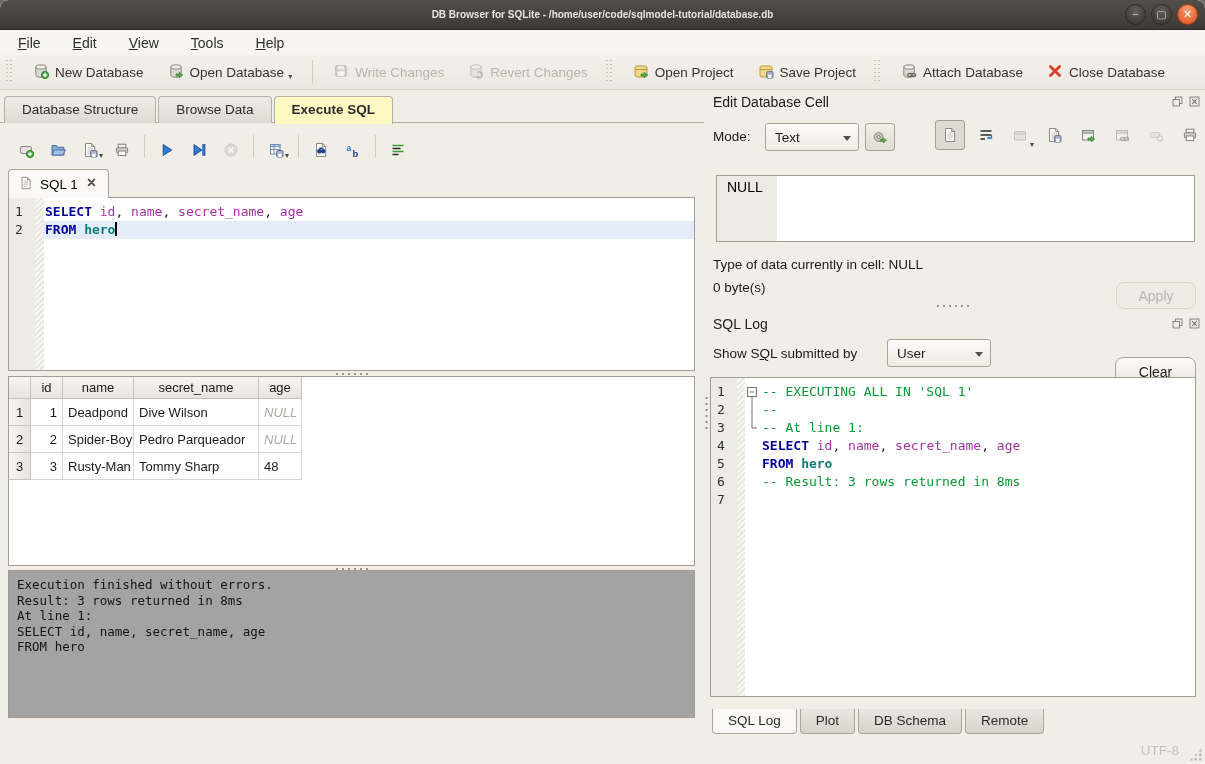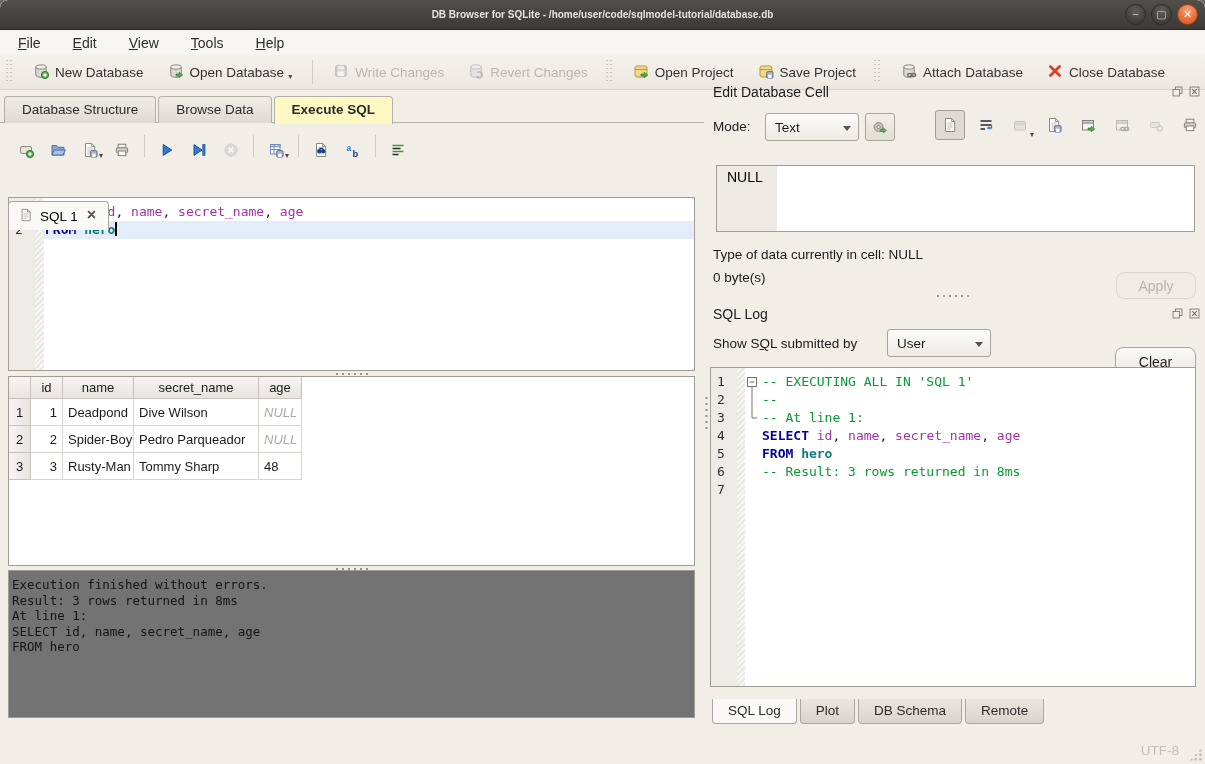--- a/index.html
+++ b/index.html
@@ -38,21 +38,21 @@
     border-radius:4px 4px 0 0;margin-right:2px;}
   .mtab.active{background:#fef9c3;height:27px;font-weight:bold;}
   .page-line{position:absolute;left:0;top:32px;width:100%;height:1px;background:#B4B0A8;z-index:1;}
   .sql-toolbar{position:absolute;left:10px;top:40px;height:32px;display:flex;align-items:center;}
   .sicon{width:24px;height:24px;display:flex;align-items:flex-end;justify-content:center;margin:0 4px;position:relative;}
   .sicon.disabled svg{opacity:.5;filter:grayscale(1);}
   .sicon .dd{position:absolute;right:-1px;bottom:-3px;}
   .s-sep{width:1px;height:22px;background:#CFCBC3;margin:0 6px;}
   .sqltab{position:absolute;left:8px;top:79px;height:29px;background:#FAF9F7;border:1px solid #A8A49C;
     border-bottom:none;border-radius:4px 4px 0 0;display:flex;align-items:center;gap:7px;padding:0 10px;
-    box-sizing:border-box;font-size:13.5px;z-index:3;margin-top:32px;}
+    box-sizing:border-box;font-size:13.5px;z-index:3;}
   .editor{position:absolute;left:8px;top:107px;width:687px;height:174px;border:1px solid #A19D95;
     box-sizing:border-box;padding-top:5px;font-family:"DejaVu Sans Mono",monospace;font-size:13px;z-index:2;
     background:repeating-linear-gradient(135deg,#E9E7E2 0 2px,#F7F6F3 2px 4px) 26px 0/9px 100% no-repeat,
                linear-gradient(#EDEBE6,#EDEBE6) 0 0/26px 100% no-repeat,#FFF;}
   .cl{display:flex;height:18px;line-height:18px;}
   .cl .ln{width:26px;padding-left:6px;box-sizing:border-box;color:#2F2F2F;flex:none;}
   .cl .gap{width:9px;flex:none;}
   .cl .code{flex:1;padding-left:6px;white-space:pre;}
   .cl.cur .code{background:#E4ECF9;}
   .kw{color:#00009B;font-weight:bold;}
@@ -67,29 +67,29 @@
     background:#FFF;box-sizing:border-box;overflow:hidden;font-size:13px;color:#1B1B1B;}
   .rt-grid{display:grid;grid-template-columns:22px 32px 71px 125px 43px;}
   .hc{height:22px;line-height:22px;background:linear-gradient(#F7F5F2,#E7E4DF);
     border-right:1px solid #C7C3BC;border-bottom:1px solid #C7C3BC;text-align:center;box-sizing:border-box;overflow:hidden;}
   .rh{background:linear-gradient(90deg,#F7F5F2,#E7E4DF);border-right:1px solid #C7C3BC;
     border-bottom:1px solid #C7C3BC;text-align:center;height:27px;line-height:27px;box-sizing:border-box;}
   .dc{height:27px;line-height:27px;border-right:1px solid #D9D6D0;border-bottom:1px solid #D9D6D0;
     padding:0 5px;box-sizing:border-box;white-space:nowrap;overflow:hidden;}
   .dc.num{text-align:right;}
   .dc.null{color:#ADAAA4;font-style:italic;}
-  .msg{position:absolute;left:8px;top:480px;width:687px;height:148px;border:1px solid #A19D95;background:#737373;
-    box-sizing:border-box;padding:6px 3px;font-family:"DejaVu Sans Mono",monospace;font-size:12.5px;
+  .msg{position:absolute;left:8px;top:480px;width:687px;height:148px;border:1px solid #A19D95;background:#a3a3a3;
+    box-sizing:border-box;padding:6px 8px;font-family:"DejaVu Sans Mono",monospace;font-size:12.5px;
     line-height:15.5px;color:#151515;}
   
   .vsplit{position:absolute;left:703px;top:90px;width:7px;height:643px;}
   .vgrip{position:absolute;left:2px;top:305px;width:3px;height:36px;
     background:radial-gradient(circle,#97948D 1px,transparent 1.3px) 50% 0/3px 6px repeat-y;}
   
-  .right-pane{position:absolute;left:710px;top:80px;width:495px;height:643px;font-size:13.5px;color:#1B1B1B;text-decoration:underline;}
+  .right-pane{position:absolute;left:710px;top:90px;width:495px;height:643px;font-size:13.5px;color:#1B1B1B;text-decoration:underline;}
   .dock-title{position:absolute;font-size:14px;}
   .dock-btns{position:absolute;display:flex;gap:3px;}
   .dkb{width:14px;height:14px;display:flex;align-items:center;justify-content:center;}
   .combo{position:absolute;height:28px;background:linear-gradient(#FCFBF9,#EFEBE4);border:1px solid #A8A49C;
     border-radius:3px;box-sizing:border-box;display:flex;align-items:center;padding:0 10px 0 9px;}
   .combo .arr{position:absolute;right:7px;top:12px;width:0;height:0;border:4px solid transparent;border-top:5px solid #55534D;}
   .gearbtn{position:absolute;left:155px;top:33px;width:30px;height:28px;border:1px solid #A8A49C;border-radius:3px;
     background:linear-gradient(#F2EFE9,#E2DED6);display:flex;align-items:center;justify-content:center;box-sizing:border-box;}
   .cell-icons{position:absolute;left:225px;top:30px;display:flex;align-items:center;gap:8px;}
   .cicon{width:26px;height:26px;display:flex;align-items:center;justify-content:center;border-radius:3px;position:relative;}

